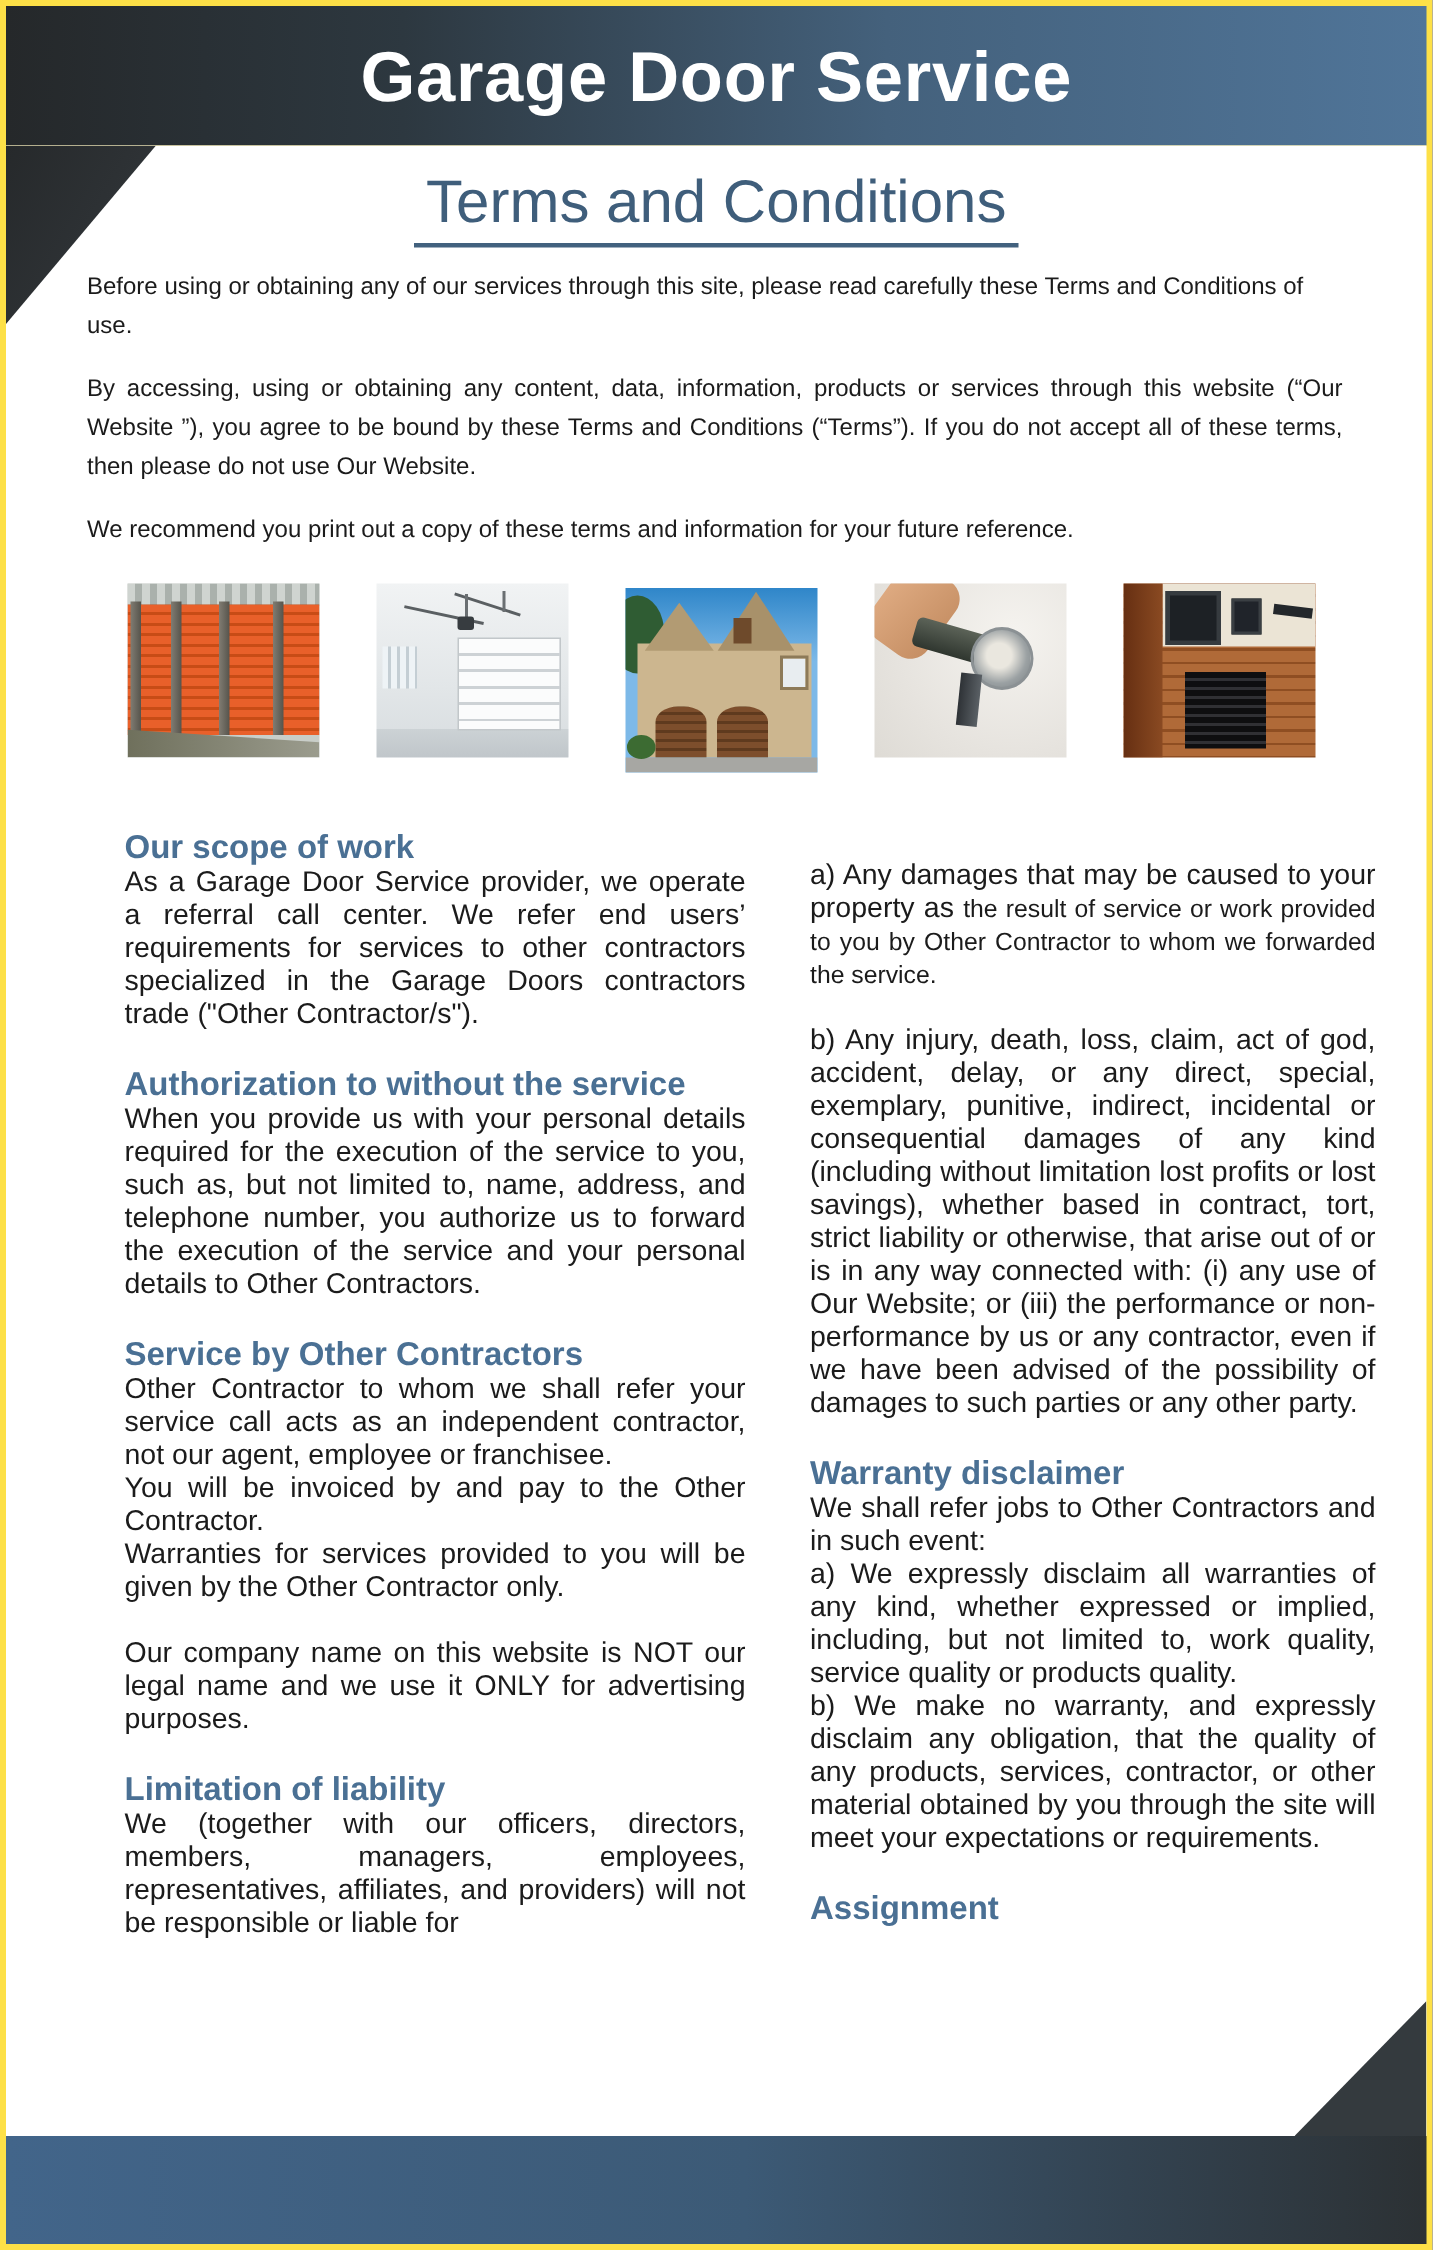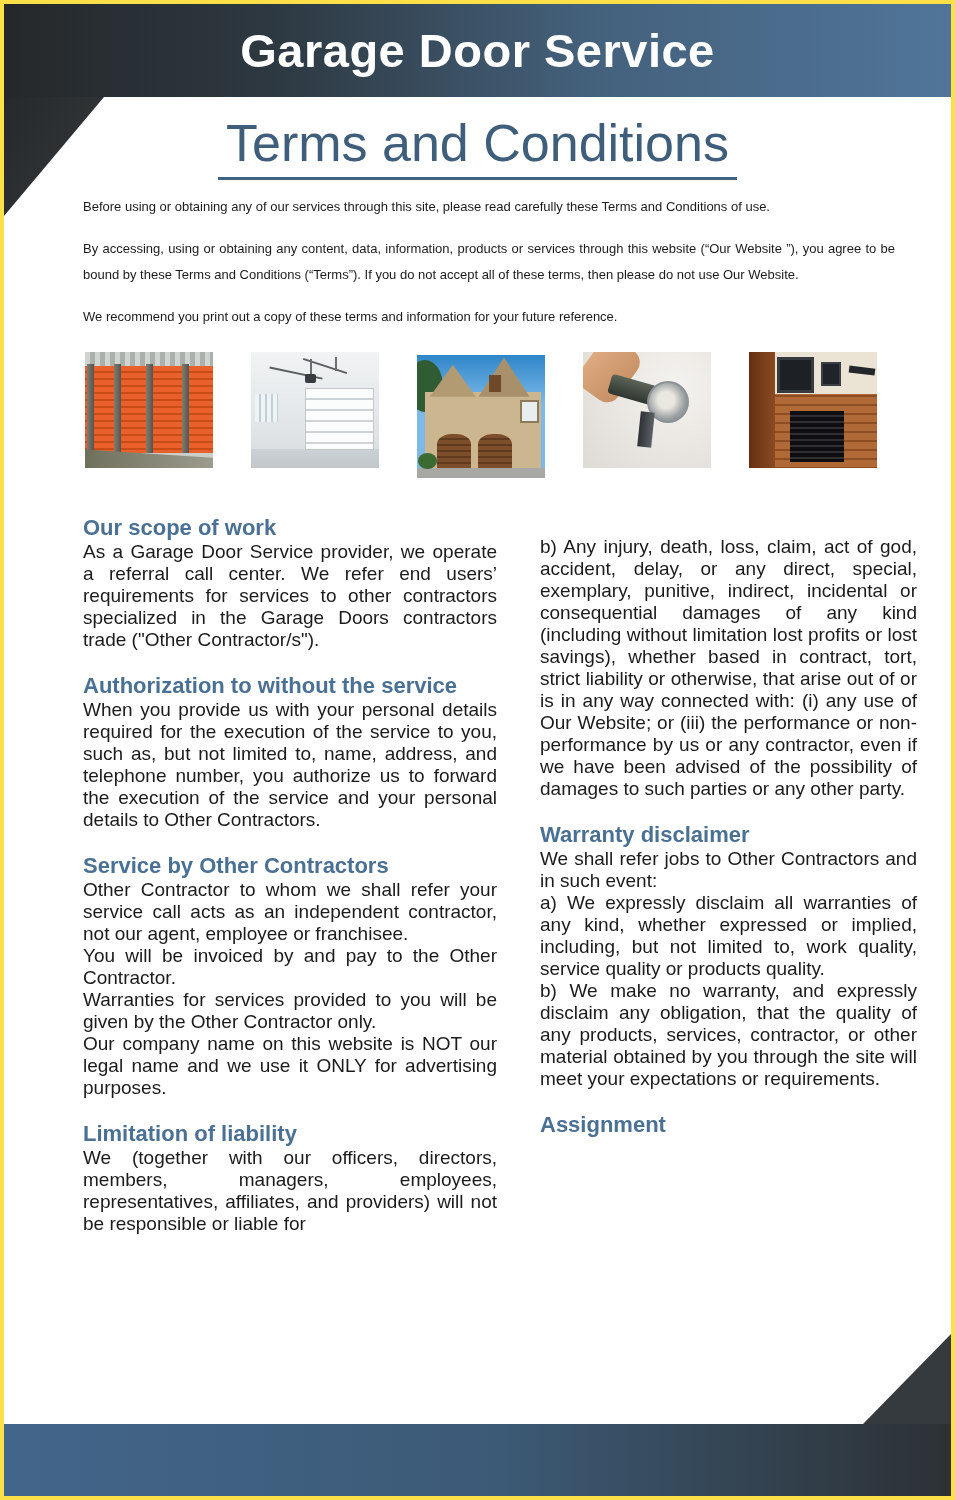--- a/index.html
+++ b/index.html
@@ -29,24 +29,24 @@
     clip-path:polygon(100% 0,100% 100%,0 100%);
   }
   .footer{
     position:absolute;bottom:4px;left:4px;right:4px;height:72px;
     background:linear-gradient(90deg,#42658a 0%,#3c5a76 52%,#2c3134 100%);
   }
   
   .content{position:absolute;top:97px;left:4px;right:4px;}
   .subtitle{
     margin:16px 0 0;text-align:center;font-weight:normal;
-    font-size:52px;color:#3f5e7b;
+    font-size:40px;color:#3f5e7b;
   }
   .subtitle span{display:inline-block;border-bottom:3px solid #42617e;padding:0 8px 4px;}
-  .intro{margin:14px 56px 0 79px;font-size:13px;line-height:26px;}
+  .intro{margin:14px 56px 0 54px;font-size:16px;line-height:26px;}
   .intro p{margin:0;}
   .intro p + p{margin-top:16px;}
   .just{text-align:justify;}
   
   .photos{display:flex;justify-content:space-between;margin:22px 74px 0 81px;}
   .photo{position:relative;width:128px;height:116px;overflow:hidden;background:#ddd;flex:0 0 auto;}
   .photo--house{height:123px;margin-top:3px;}
   .photo div{position:absolute;}
   
   .ph1{background:#c9cec9;}
@@ -90,21 +90,21 @@
   .ph5 .win1{top:4%;left:22%;width:24%;height:26%;background:#1d2125;border:3px solid #363b3f;}
   .ph5 .win2{top:9%;left:56%;width:13%;height:17%;background:#20242a;border:2px solid #3a3f43;}
   .ph5 .beam{top:13%;right:2%;width:20%;height:6%;background:#23272b;transform:rotate(7deg);}
   .ph5 .door{left:32%;bottom:5%;width:42%;height:44%;background:repeating-linear-gradient(180deg,#0e0e10 0 4px,#303034 4px 6px);}
   
   .columns{display:grid;grid-template-columns:414px 377px;column-gap:43px;margin:34px 34px 0 79px;}
   .col{font-size:19px;line-height:22px;}
   .col h3{font-size:22px;line-height:22px;font-weight:bold;color:#4a7094;margin:24px 0 2px;}
   .col h3.first{margin-top:5px;}
   .col p{margin:0;text-align:justify;}
-  .col p.gap{}
+  .col p.gap{margin-top:22px;}
   .col-right{padding-top:24px;}
   .small-run{font-size:16.5px;}
 </style>
 </head>
 <body>
 
 <div class="page">
 
   <div class="header">
     <div class="header-title">Garage Door Service</div>
@@ -186,20 +186,21 @@
         <p>Other Contractor to whom we shall refer your service call acts as an independent contractor, not our agent, employee or franchisee.</p>
         <p>You will be invoiced by and pay to the Other Contractor.</p>
         <p>Warranties for services provided to you will be given by the Other Contractor only.</p>
         <p class="gap">Our company name on this website is NOT our legal name and we use it ONLY for advertising purposes.</p>
 
         <h3>Limitation of liability</h3>
         <p>We (together with our officers, directors, members, managers, employees, representatives, affiliates, and providers) will not be responsible or liable for</p>
       </div>
 
       <div class="col col-right">
+        <p><span>a) Any damages that may be caused to your property as </span><span class="small-run">the result of service or work provided to you by Other Contractor to whom we forwarded the service.</span></p>
 
         <p class="gap">b) Any injury, death, loss, claim, act of god, accident, delay, or any direct, special, exemplary, punitive, indirect, incidental or consequential damages of any kind (including without limitation lost profits or lost savings), whether based in contract, tort, strict liability or otherwise, that arise out of or is in any way connected with: (i) any use of Our Website; or (iii) the performance or non-performance by us or any contractor, even if we have been advised of the possibility of damages to such parties or any other party.</p>
 
         <h3>Warranty disclaimer</h3>
         <p>We shall refer jobs to Other Contractors and in such event:</p>
         <p>a) We expressly disclaim all warranties of any kind, whether expressed or implied, including, but not limited to, work quality, service quality or products quality.</p>
         <p>b) We make no warranty, and expressly disclaim any obligation, that the quality of any products, services, contractor, or other material obtained by you through the site will meet your expectations or requirements.</p>
 
         <h3>Assignment</h3>
       </div>

